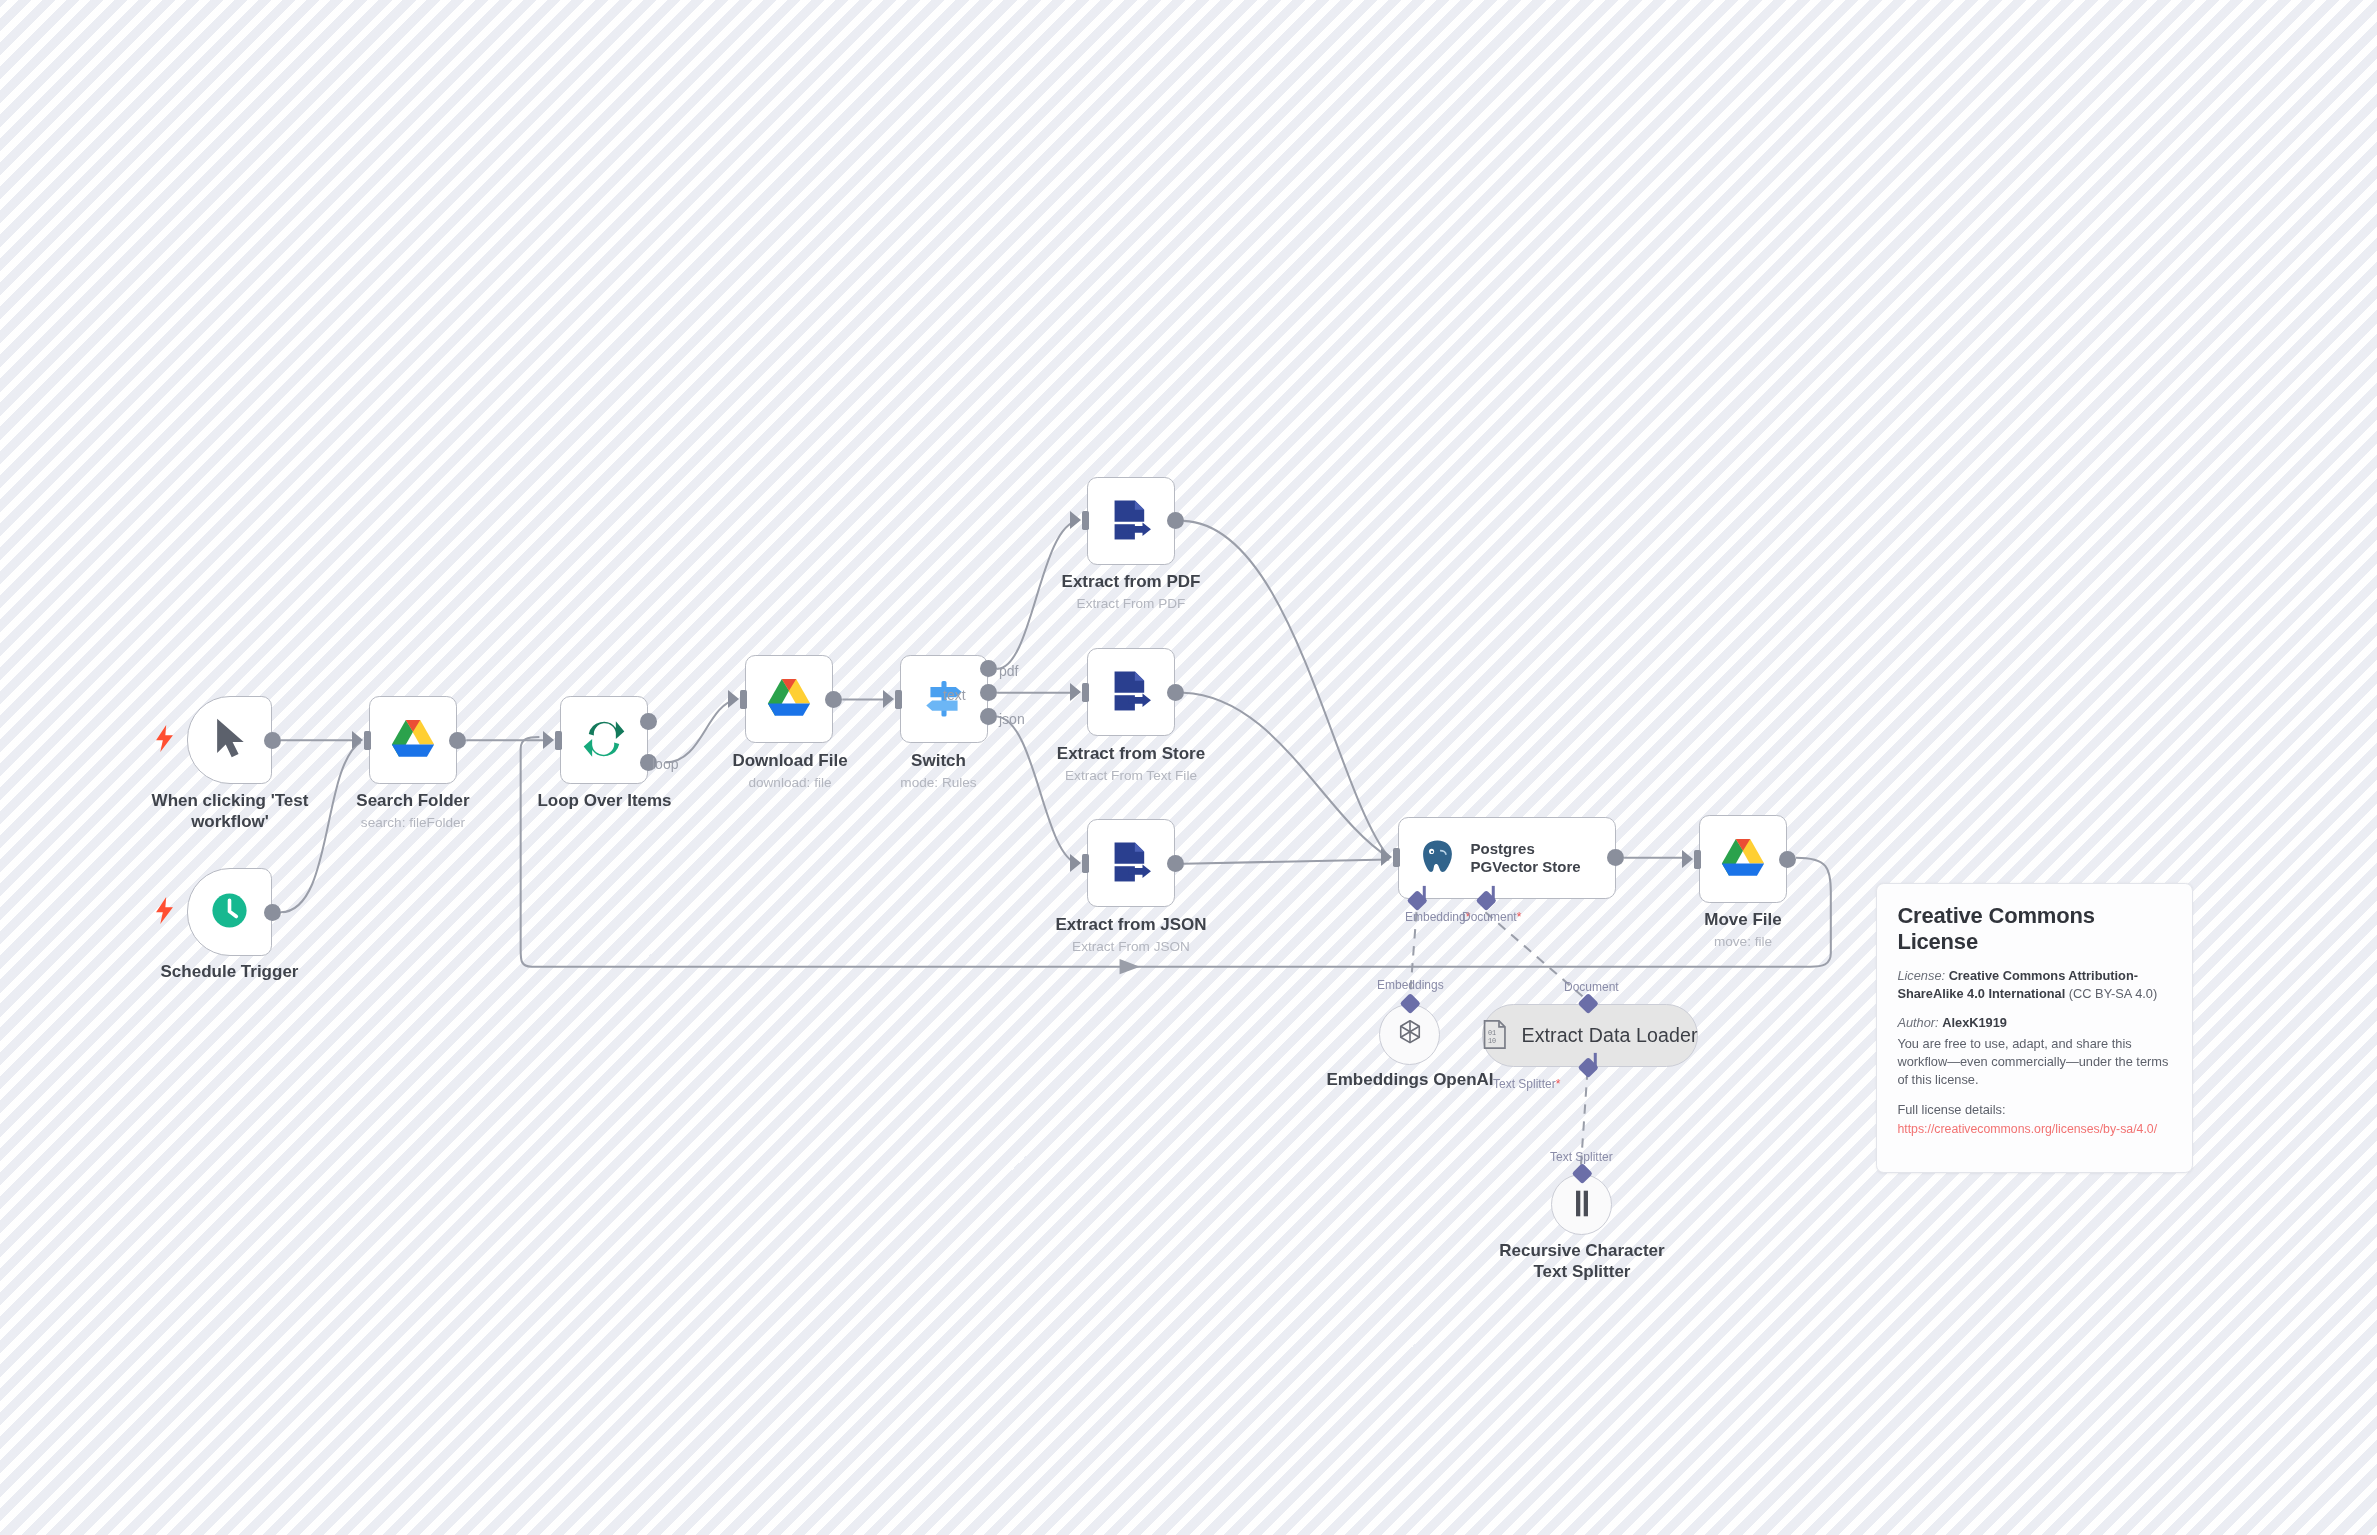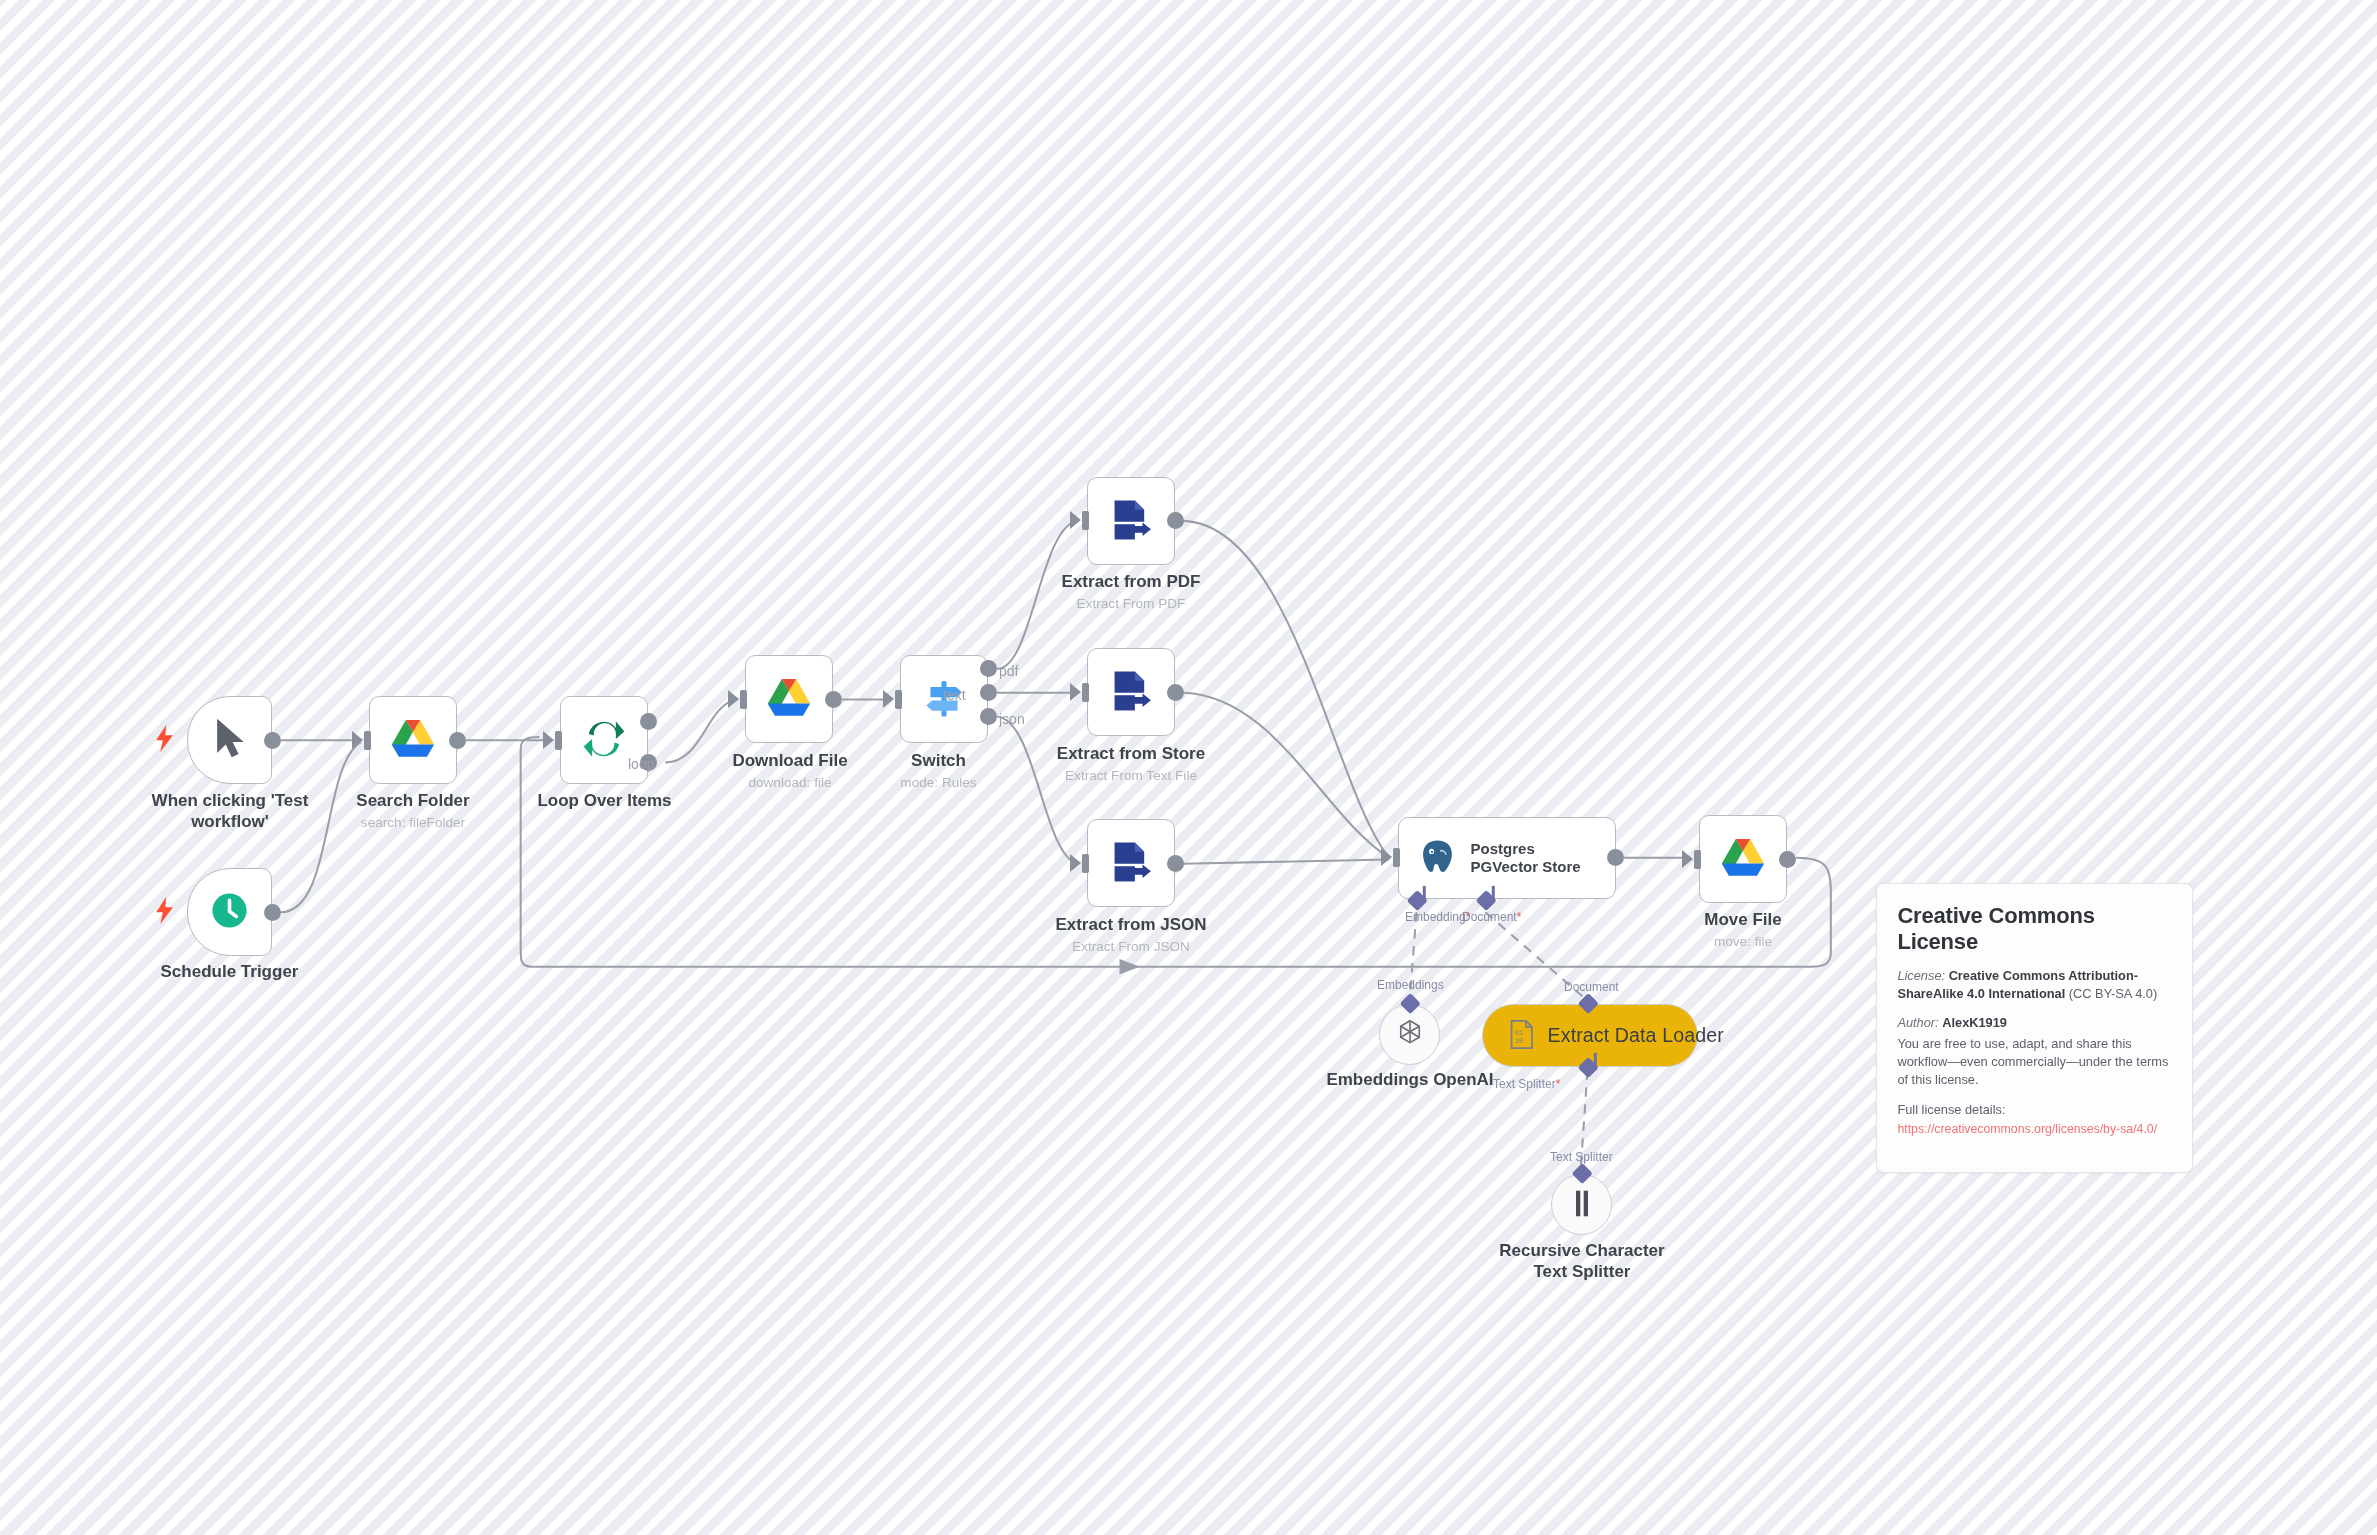--- a/index.html
+++ b/index.html
@@ -61,26 +61,27 @@
     border-radius: 50%;
     background: #fafafb;
     border: 1.7px solid #cbcdd6;
     display: flex; align-items: center; justify-content: center;
     z-index: 5;
   }
   .subnode-pill {
     position: absolute;
     height: 63px;
     border-radius: 31.5px;
-    background: #eab308;
+    background: #e5e5e5;
     border: 1.7px solid #cbcdd6;
     display: flex; align-items: center;
     padding: 0 25.5px;
     gap: 13.6px;
     z-index: 5;
+    justify-content: center;
   }
   .subnode-pill .pill-label {
     font-size: 19.6px; color: #3c3f46; letter-spacing: 0.1px; white-space: nowrap;
   }
 
   
   .node-caption {
     position: absolute;
     text-align: center;
     z-index: 4;
@@ -304,21 +305,21 @@
       <svg width="44" height="44" viewBox="0 0 52 52">
         <path d="M8 20 A18 18 0 0 1 40 13 L40 5 L50 17 L40 26 L40 19 A12 12 0 0 0 14 22 Z" fill="#147a5c"></path>
         <path d="M44 32 A18 18 0 0 1 12 39 L12 47 L2 35 L12 26 L12 33 A12 12 0 0 0 38 30 Z" fill="#17a97c"></path>
       </svg>
     </span>
   </div>
   <div class="in-arrow" style="left:543px; top:731px;"></div>
   <div class="in-bar" style="left:555px; top:731px;"></div>
   <div class="port" style="left:640px; top:713px;"></div>
   <div class="port" style="left:640px; top:754px;"></div>
-  <div class="port-label" style="left:628px; top:756px;">loop</div>
+  <div class="port-label" style="left:652px; top:756px;">loop</div>
   <div class="node-caption" style="left:511px; top:791px; width:187px;">
     <div class="title">Loop Over Items</div>
   </div>
 
   <div class="node square" style="left:745px; top:655px;">
     <span>
       <svg width="44" height="41" viewBox="0 0 52 48">
         <path d="M17.5 2 L34.5 2 L51 31 L34 31 Z" fill="#ffcf33"></path>
         <path d="M17.5 2 L1 31 L9.5 45.5 L26 16 Z" fill="#2ba24c"></path>
         <path d="M1 31 L9.5 45.5 L42.5 45.5 L51 31 Z" fill="#1a73e8"></path>

